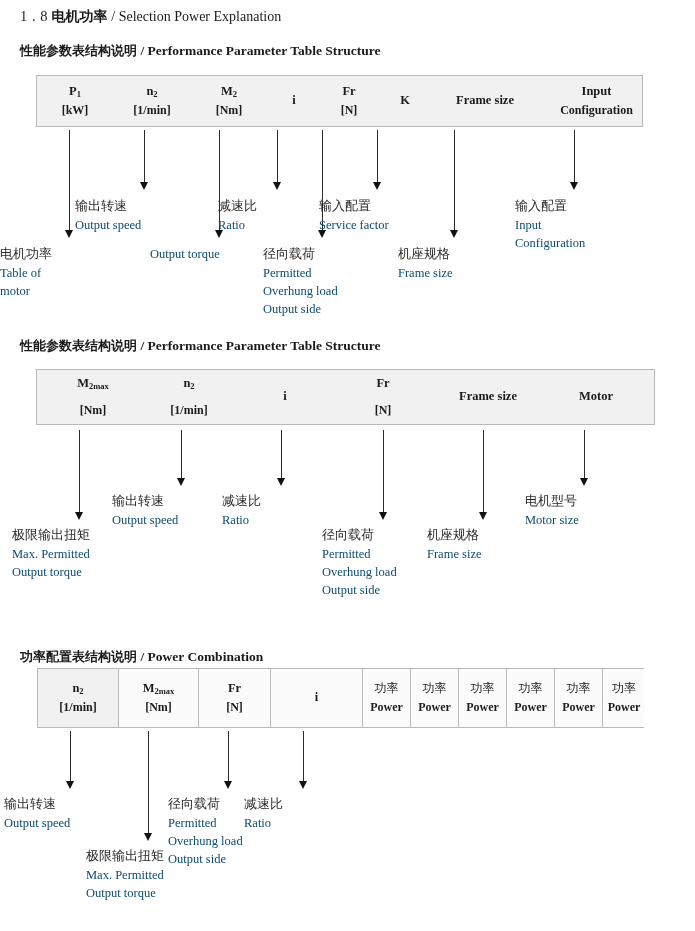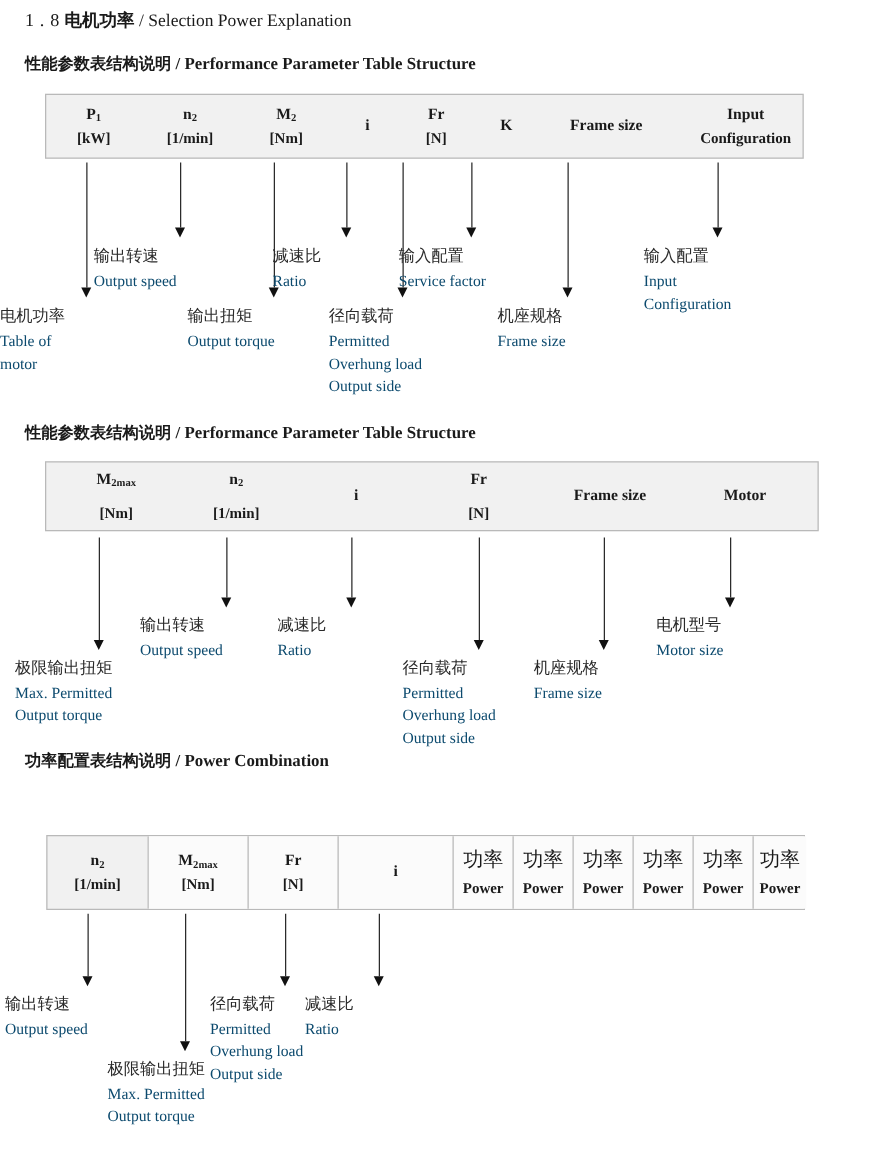--- a/index.html
+++ b/index.html
@@ -80,21 +80,21 @@
   .tbl .cell .l2 { font-size: 12px; }
   .tbl .cell sub {
     font-size: 8.5px;
     vertical-align: baseline;
     position: relative;
     top: 2px;
   }
   .tbl .cell .cnlab {
     font-family: "DejaVu Sans", "Liberation Sans", sans-serif;
     font-weight: normal;
-    font-size: 16px;
+    font-size: 12px;
   }
 
   
   .tbl.divided .cell.div {
     background: #fbfbfb;
     border-left: 1px solid #b9b9b9;
   }
 
   
   .arrow {
@@ -223,21 +223,20 @@
 <div class="ann" style="left:0px; top:245px; width:140px;">
   <span class="cn">电机功率</span>
   <span class="en">Table of</span>
   <span class="en">motor</span>
 </div>
 <div class="ann" style="left:75px; top:197px; width:140px;">
   <span class="cn">输出转速</span>
   <span class="en">Output speed</span>
 </div>
 <div class="ann" style="left:150px; top:245px; width:140px;">
-  <span class="cn">输出扭矩</span>
   <span class="en">Output torque</span>
 </div>
 <div class="ann" style="left:218px; top:197px; width:120px;">
   <span class="cn">减速比</span>
   <span class="en">Ratio</span>
 </div>
 <div class="ann" style="left:263px; top:245px; width:122px;">
   <span class="cn">径向载荷</span>
   <span class="en">Permitted</span>
   <span class="en">Overhung load</span>
@@ -333,21 +332,21 @@
 </div>
 <div class="ann" style="left:427px; top:526px; width:114px;">
   <span class="cn">机座规格</span>
   <span class="en">Frame size</span>
 </div>
 <div class="ann" style="left:525px; top:492px; width:120px;">
   <span class="cn">电机型号</span>
   <span class="en">Motor size</span>
 </div>
 
-<div class="h-sub" style="top:600px;">
+<div class="h-sub" style="top:648px;">
   <span class="cn">功率配置表结构说明</span>
   <span class="en">/</span>
   <span class="en">Power Combination</span>
 </div>
 
 <div class="tbl divided" style="left:37px; top:668px; width:607px; height:60px;">
   <div class="cell" style="left:0px; width:80px;">
     <div><span>n</span><sub>2</sub></div>
     <div class="l2">[1/min]</div>
   </div>

